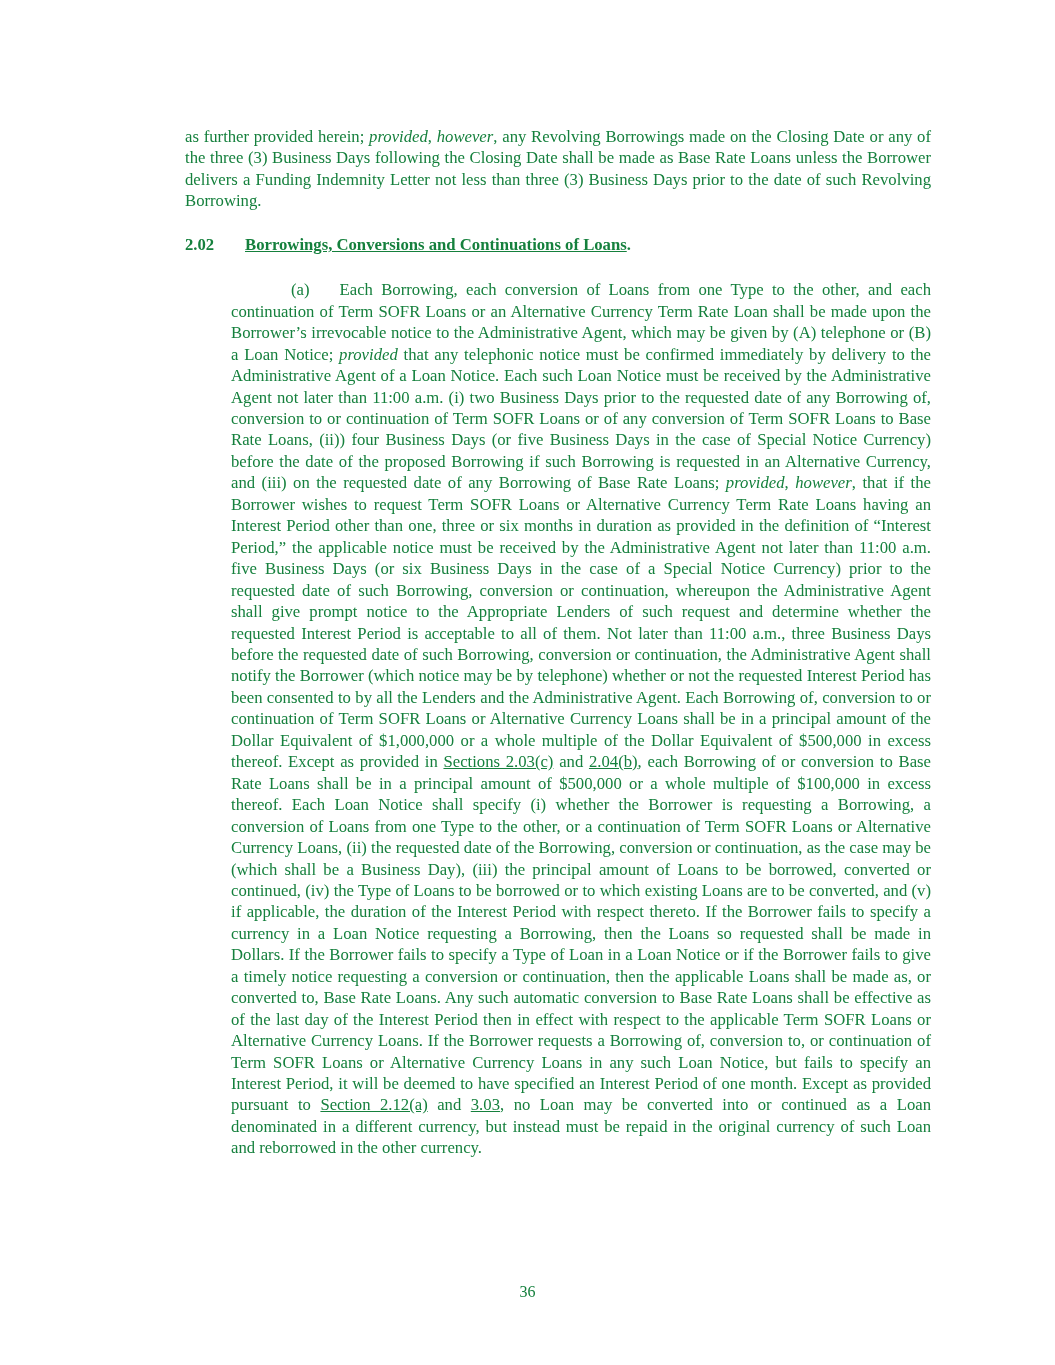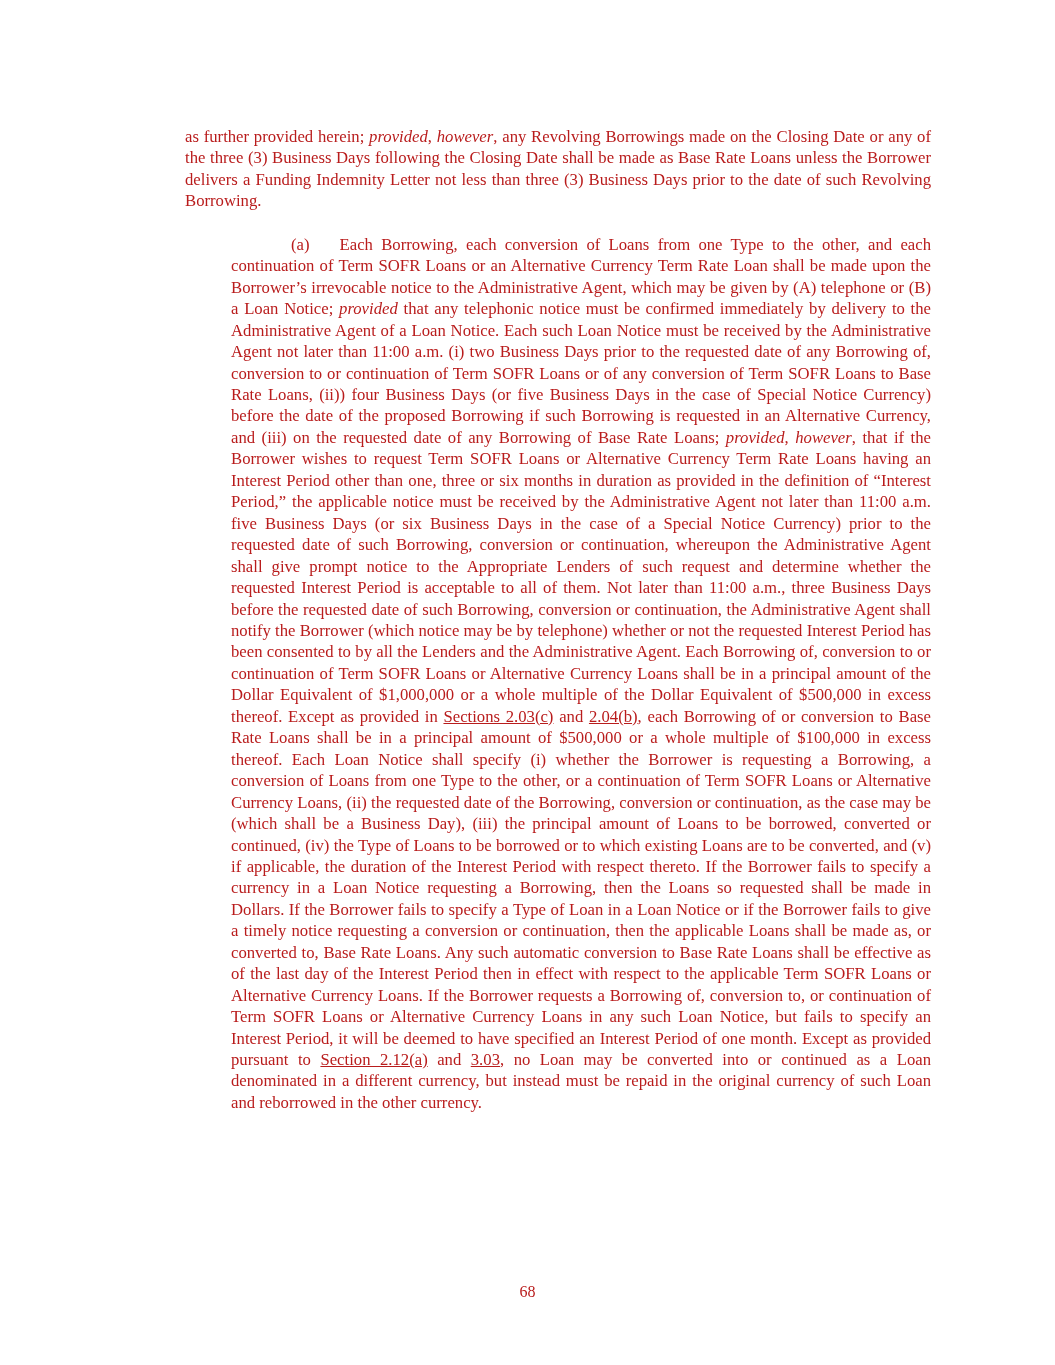--- a/index.html
+++ b/index.html
@@ -5,21 +5,21 @@
   html, body {
     margin: 0;
     padding: 0;
     background: #ffffff;
   }
   .page {
     position: relative;
     width: 1055px;
     height: 1365px;
     background: #ffffff;
-    color: #b91c1c;
+    color: #15803d;
     font-family: "Liberation Serif", serif;
     font-size: 16.7px;
     line-height: 21.45px;
     overflow: hidden;
     text-decoration: underline;
   }
   .content {
     position: absolute;
     left: 185px;
     top: 126px;
@@ -65,19 +65,20 @@
   }
 </style>
 </head>
 <body>
 
 <div class="page">
   <div class="content">
 
     <p class="para intro"><span>as further provided herein; </span><span class="run-i">provided</span><span>, </span><span class="run-i">however</span><span>, any Revolving Borrowings made on the Closing Date or any of the three (3) Business Days following the Closing Date shall be made as Base Rate Loans unless the Borrower delivers a Funding Indemnity Letter not less than three (3) Business Days prior to the date of such Revolving Borrowing.</span></p>
 
+    <p class="heading"><span class="sec-num">2.02</span><span class="sec-title">Borrowings, Conversions and Continuations of Loans</span><span>.</span></p>
 
     <p class="para para-a"><span>(a)</span><span class="tab"></span><span><span>Each Borrowing, each conversion of Loans from one Type to the other, and each continuation of Term SOFR Loans or an Alternative Currency Term Rate Loan shall be made upon the Borrower’s irrevocable notice to the Administrative Agent, which may be given by (A) telephone or (B) a Loan Notice; </span><span class="run-i">provided</span><span> that any telephonic notice must be confirmed immediately by delivery to the Administrative Agent of a Loan Notice. Each such Loan Notice must be received by the Administrative Agent not later than 11:00 a.m. (i) two Business Days prior to the requested date of any Borrowing of, conversion to or continuation of Term SOFR Loans or of any conversion of Term SOFR Loans to Base Rate Loans, (ii)) four Business Days (or five Business Days in the case of Special Notice Currency) before the date of the proposed Borrowing if such Borrowing is requested in an Alternative Currency, and (iii) on the requested date of any Borrowing of Base Rate Loans; </span><span class="run-i">provided</span><span>, </span><span class="run-i">however</span><span>, that if the Borrower wishes to request Term SOFR Loans or Alternative Currency Term Rate Loans having an Interest Period other than one, three or six months in duration as provided in the definition of “Interest Period,” the applicable notice must be received by the Administrative Agent not later than 11:00 a.m. five Business Days (or six Business Days in the case of a Special Notice Currency) prior to the requested date of such Borrowing, conversion or continuation, whereupon the Administrative Agent shall give prompt notice to the Appropriate Lenders of such request and determine whether the requested Interest Period is acceptable to all of them.  Not later than 11:00 a.m., three Business Days before the requested date of such Borrowing, conversion or continuation, the Administrative Agent shall notify the Borrower (which notice may be by telephone) whether or not the requested Interest Period has been consented to by all the Lenders and the Administrative Agent.  Each Borrowing of, conversion to or continuation of Term SOFR Loans or Alternative Currency Loans shall be in a principal amount of the Dollar Equivalent of $1,000,000 or a whole multiple of the Dollar Equivalent of $500,000 in excess thereof.  Except as provided in </span><span class="run-u">Sections 2.03(c)</span><span> and </span><span class="run-u">2.04(b)</span><span>, each Borrowing of or conversion to Base Rate Loans shall be in a principal amount of $500,000 or a whole multiple of $100,000 in excess thereof.  Each Loan Notice shall specify (i) whether the Borrower is requesting a Borrowing, a conversion of Loans from one Type to the other, or a continuation of Term SOFR Loans or Alternative Currency Loans, (ii) the requested date of the Borrowing,  conversion or continuation, as the case may be (which shall be a Business Day), (iii) the principal amount of Loans to be borrowed, converted or continued, (iv) the Type of Loans to be borrowed or to which existing Loans are to be converted, and (v) if applicable, the duration of the Interest Period with respect thereto.  If the Borrower fails to specify a currency in a Loan Notice requesting a Borrowing, then the Loans so requested shall be made in Dollars.  If the Borrower fails to specify a Type of Loan in a Loan Notice or if the Borrower fails to give a timely notice requesting a conversion or continuation, then the applicable Loans shall be made as, or converted to, Base Rate Loans.  Any such automatic conversion to Base Rate Loans shall be effective as of the last day of the Interest Period then in effect with respect to the applicable Term SOFR Loans or Alternative Currency Loans.  If the Borrower requests a Borrowing of, conversion to, or continuation of Term SOFR Loans or Alternative Currency Loans in any such Loan Notice, but fails to specify an Interest Period, it will be deemed to have specified an Interest Period of one month. Except as provided pursuant to </span><span class="run-u">Section 2.12(a)</span><span> and </span><span class="run-u">3.03</span><span>, no Loan may be converted into or continued as a Loan denominated in a different currency, but instead must be repaid in the original currency of such Loan and reborrowed in the other currency.</span></span></p>
 
   </div>
 
-  <div class="page-number">68</div>
+  <div class="page-number">36</div>
 </div>
 
 </body></html>

